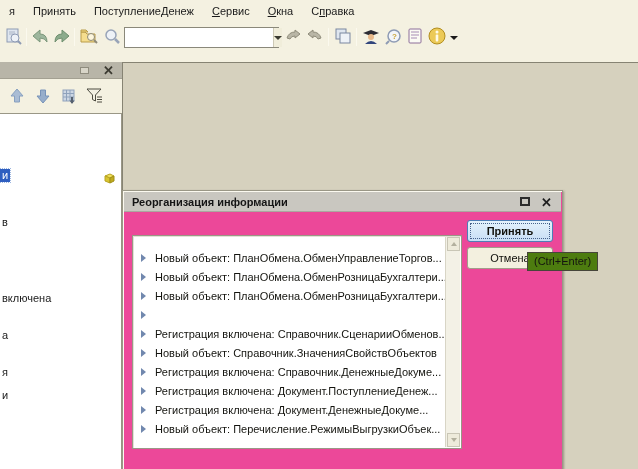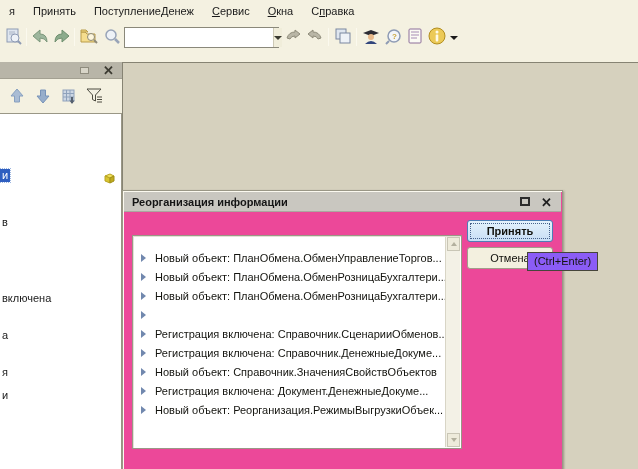--- a/index.html
+++ b/index.html
@@ -80,21 +80,21 @@
   .arr-dn { width:0; height:0; border-left:3px solid transparent; border-right:3px solid transparent;
             border-top:4px solid #b3b09e; }
   .btn { position:absolute; left:344px; width:86px; height:22px; font:11px "Liberation Sans",sans-serif;
          display:flex; align-items:center; justify-content:center; cursor:default; }
   .btn-accept { top:29px; background:linear-gradient(#e4f2fc,#c8def5); border:1px solid #4e7db5;
                 border-radius:3px; outline:1px dotted #46628c; outline-offset:-4px; color:#11110c;font-weight:bold; }
   .btn-cancel { top:56px; background:#f3f0df; border:1px solid #a19d8a; border-radius:3px; color:#11110c; }
 
   
   .tooltip { position:absolute; left:527px; top:252px; height:19px; padding:2px 6px 0 6px;
-             background:#8b5cf6; border:1px solid #46453a; color:#14140f; white-space:nowrap; z-index:50; }
+             background:#4d7c0f; border:1px solid #46453a; color:#14140f; white-space:nowrap; z-index:50; }
 
   svg { display:block; }
 </style>
 </head>
 <body>
 
 <div class="menubar">
     <span class="menu-item">я</span>
     <span class="menu-item">Принять</span>
     <span class="menu-item">ПоступлениеДенеж</span>
@@ -280,33 +280,37 @@
         </div>
         <div class="row">
           <div class="tri"></div>
         </div>
         <div class="row">
           <div class="tri"></div>
           <span>Регистрация включена: Справочник.СценарииОбменов...</span>
         </div>
         <div class="row">
           <div class="tri"></div>
+          <span>Новый объект: Справочник.ЗначенияСвойствОбъектов</span>
+        </div>
+        <div class="row">
+          <div class="tri"></div>
           <span>Регистрация включена: Справочник.ДенежныеДокуме...</span>
         </div>
         <div class="row">
           <div class="tri"></div>
-          <span>Новый объект: Справочник.ЗначенияСвойствОбъектов</span>
+          <span>Регистрация включена: Документ.ПоступлениеДенеж...</span>
         </div>
         <div class="row">
           <div class="tri"></div>
           <span>Регистрация включена: Документ.ДенежныеДокуме...</span>
         </div>
         <div class="row">
           <div class="tri"></div>
-          <span>Новый объект: Реорганизация.РежимыВыгрузкиОбъек...</span>
+          <span>Новый объект: Перечисление.РежимыВыгрузкиОбъек...</span>
         </div>
       </div>
     <div class="vscroll">
       <div class="sbtn up">
           <div class="arr-up"></div>
         </div>
       <div class="sbtn down">
           <div class="arr-dn"></div>
         </div>
     </div>

